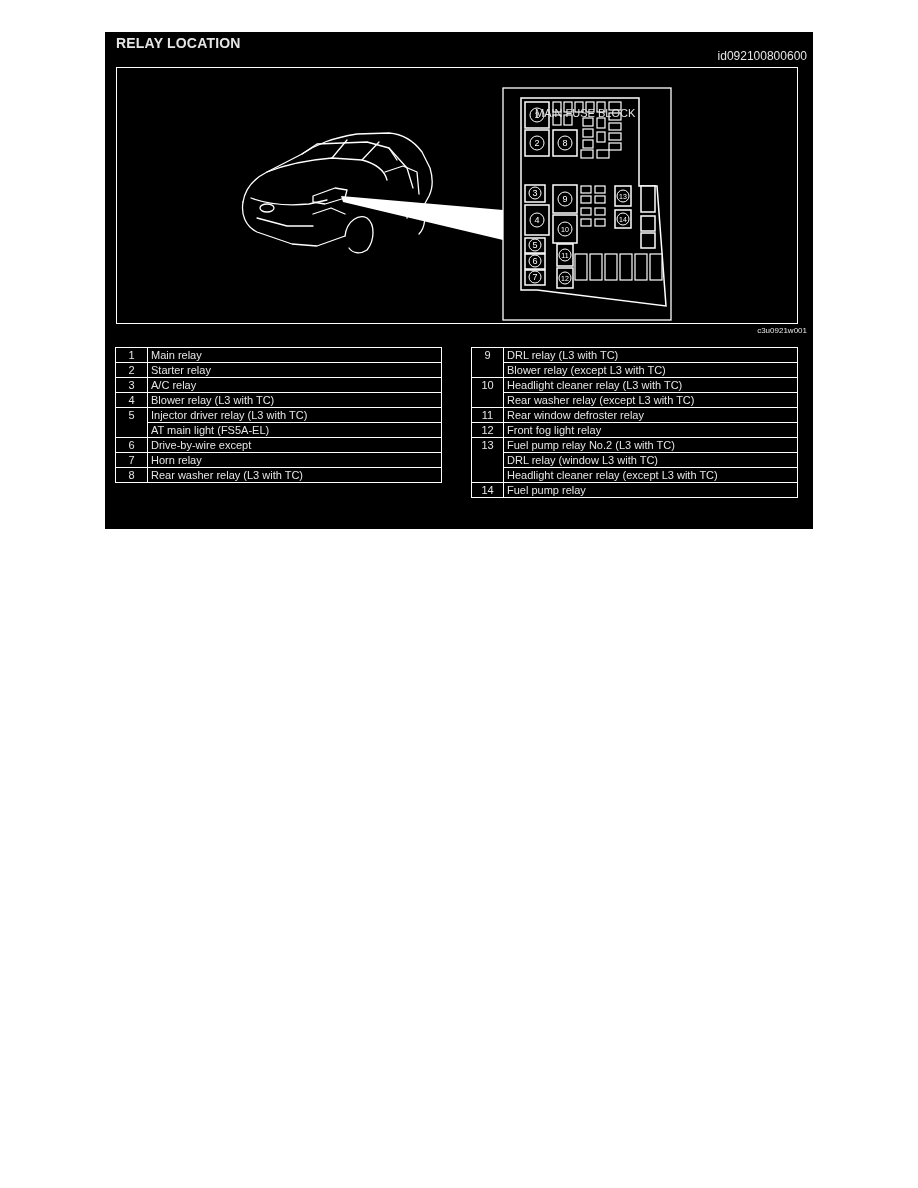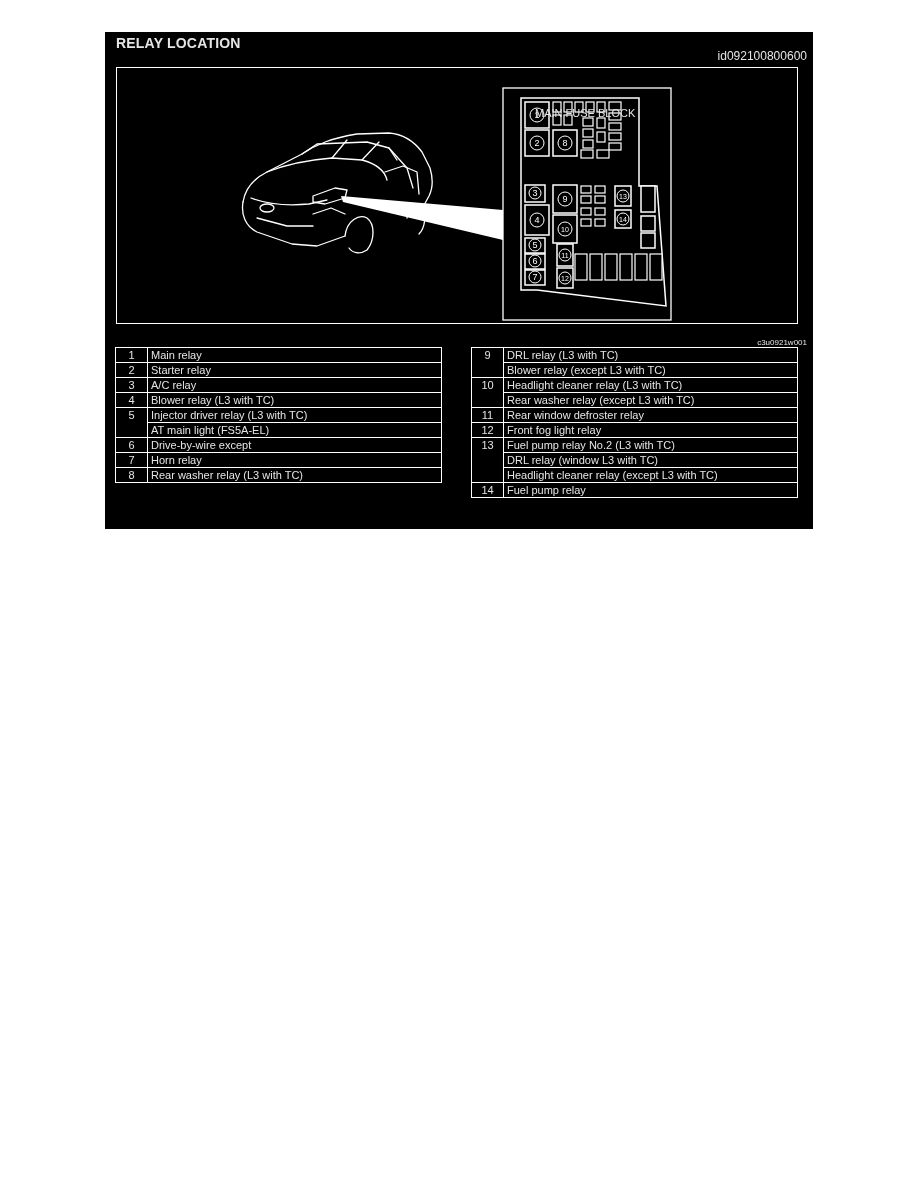--- a/index.html
+++ b/index.html
@@ -1,21 +1,21 @@
 <!DOCTYPE html>
 <html><head>
 <meta charset="utf-8">
 <style>
   html, body { margin:0; padding:0; background:#ffffff; }
   body { width:918px; height:1188px; position:relative; font-family:"Liberation Sans", sans-serif; }
   .panel { position:absolute; left:105px; top:32px; width:708px; height:497px; background:#000; color:#e5e5e5; }
   .title { position:absolute; left:11px; top:3px; font-size:14px; font-weight:bold; letter-spacing:0.2px; }
   .docid { position:absolute; right:6px; top:17px; font-size:12px; }
   .figure { position:absolute; left:11px; top:35px; width:680px; height:255px; border:1px solid #fff; }
-  .figid { position:absolute; right:6px; top:294px; font-size:8px;margin-top:12px; }
+  .figid { position:absolute; right:6px; top:294px; font-size:8px; }
   .fb-label { position:absolute; left:418px; top:8px; font-size:11px;margin-top:31px; }
   svg { position:absolute; left:0; top:0; }
   table.relays { position:absolute; border-collapse:collapse; font-size:11px; }
   table.relays td { border:1px solid #fff; height:14px; padding:0 3px; line-height:14px; white-space:nowrap; }
   table.relays td.num { text-align:center; width:31px; padding:0; }
   table.left { left:10px; top:315px; width:327px; }
   table.right { left:366px; top:315px; width:327px; }
 </style>
 </head>
 <body>

